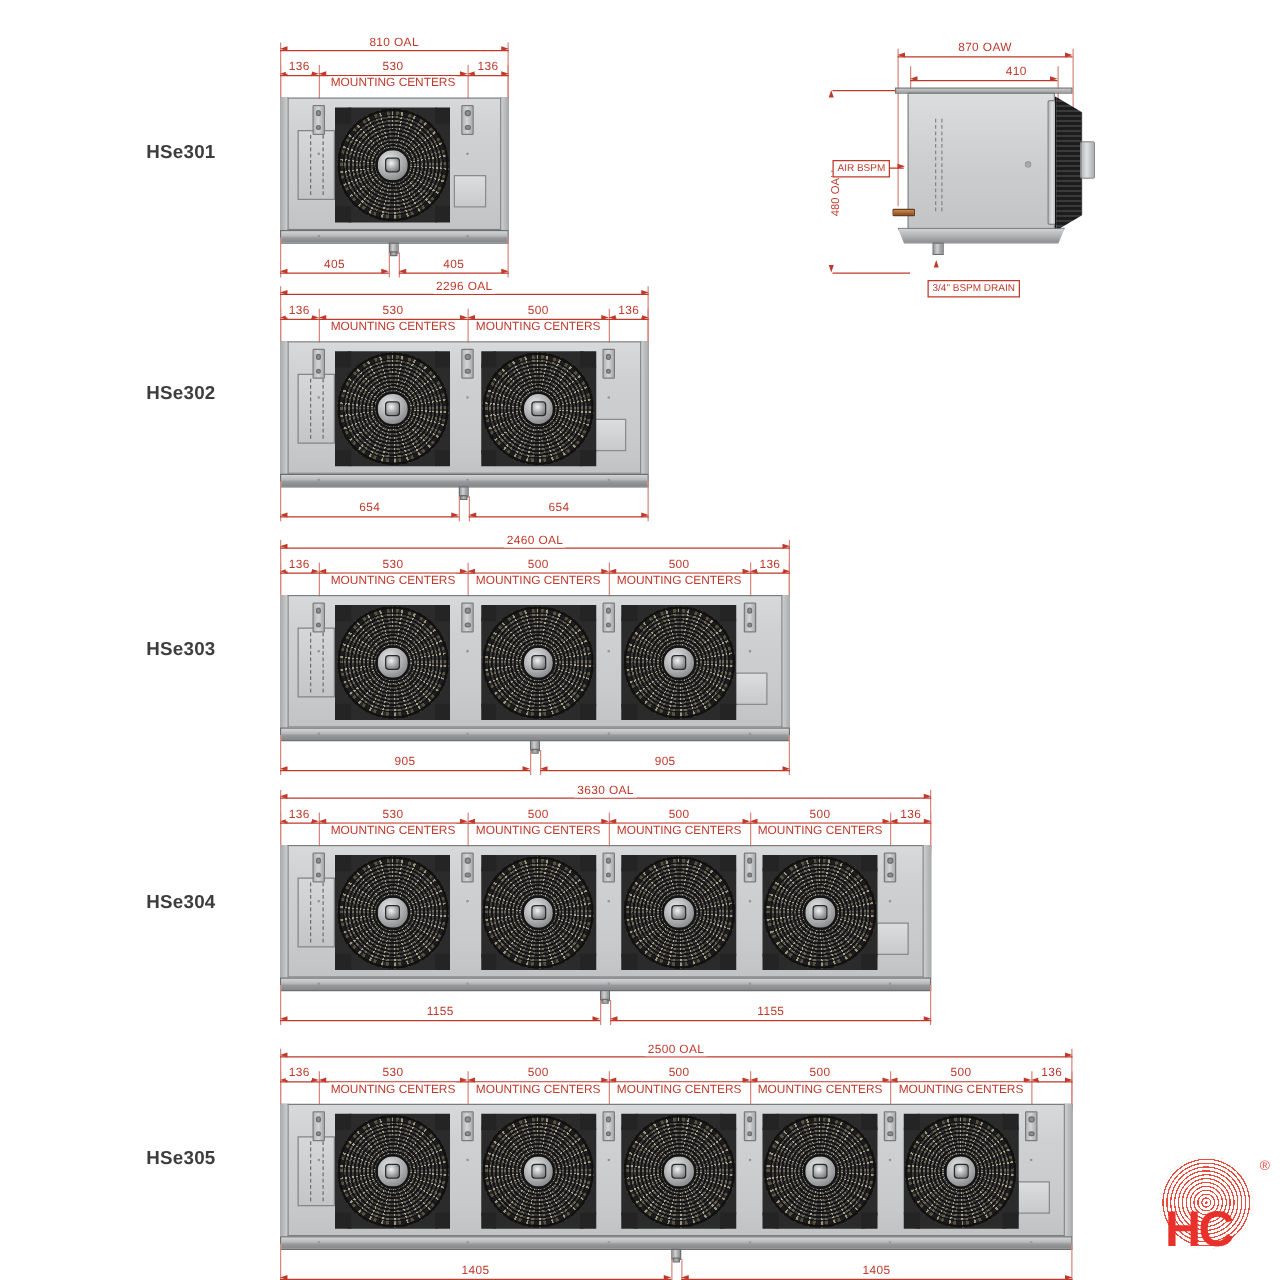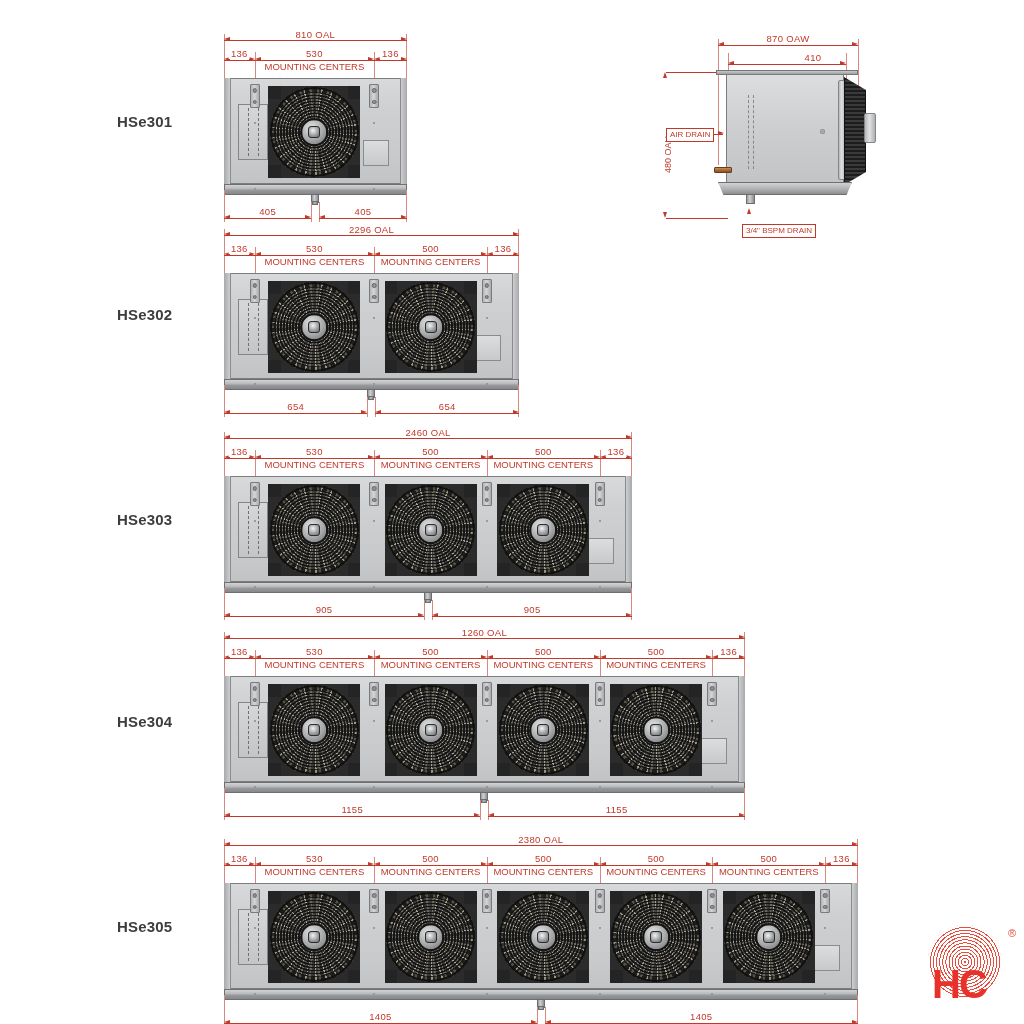--- a/index.html
+++ b/index.html
@@ -284,21 +284,21 @@
     <div class="sv-strip" style="left:214px;top:88px;width:12px;height:30px;"></div>
 
     <div class="sv-copper" style="left:64px;top:142px;width:18px;height:6px;"></div>
 
     <div class="sv-base" style="left:68px;top:157px;width:134px;height:13px;
          clip-path:polygon(0 0,100% 0,96% 100%,4% 100%);"></div>
     <div class="drain" style="left:96px;top:169px;width:9px;height:10px;"></div>
 
     <div class="dimline" style="left:55px;top:109px;width:18px;"></div>
     <div class="arrow r" style="left:68px;top:106.4px;"></div>
-    <div class="callout" style="left:16px;top:103px;">AIR DRAIN</div>
+    <div class="callout" style="left:16px;top:103px;">AIR BSPM</div>
 
     <div class="dimline" style="left:100px;top:196px;width:0;height:18px;"></div>
     <div class="dimline" style="left:100px;top:205px;width:8px;"></div>
     <div class="arrow u" style="left:97.4px;top:183px;"></div>
     <div class="callout" style="left:92px;top:199px;">3/4" BSPM DRAIN</div>
   </div>
 
   <div class="unit" id="u0" style="left: 224px; top: 30px; width: 182.655px; height: 206px;">
       <div class="extline" style="left:0px;top:4px;height:46px;"></div>
       <div class="extline" style="left:181.655px;top:4px;height:46px;"></div>
@@ -553,21 +553,21 @@
       <div class="arrow l" style="left:208.07750000000001px;top:185.4px;"></div>
       <div class="arrow r" style="left:402.15500000000003px;top:185.4px;"></div>
       <div class="dimtext" style="left:308.11625000000004px;top:176px;">905</div>
     </div>
   <div class="unit" id="u3" style="left: 224px; top: 628px; width: 520.905px; height: 206px;">
       <div class="extline" style="left:0px;top:4px;height:46px;"></div>
       <div class="extline" style="left:519.905px;top:4px;height:46px;"></div>
       <div class="dimline" style="left:0px;top:10px;width:520.905px;"></div>
       <div class="arrow l" style="left:0px;top:7.4px;"></div>
       <div class="arrow r" style="left:514.905px;top:7.4px;"></div>
-      <div class="dimtext" style="left:260.4525px;top:-1px;">1260  OAL</div>
+      <div class="dimtext" style="left:260.4525px;top:-1px;">3630  OAL</div>
       <div class="extline" style="left:0px;top:22px;height:32px;"></div>
       <div class="extline" style="left:30.668px;top:22px;height:32px;"></div>
       <div class="extline" style="left:150.183px;top:22px;height:32px;"></div>
       <div class="extline" style="left:262.933px;top:22px;height:32px;"></div>
       <div class="extline" style="left:375.683px;top:22px;height:32px;"></div>
       <div class="extline" style="left:488.433px;top:22px;height:32px;"></div>
       <div class="extline" style="left:519.905px;top:22px;height:32px;"></div>
       <div class="dimline" style="left:0px;top:30px;width:30.668px;"></div>
       <div class="arrow l" style="left:0px;top:27.4px;"></div>
       <div class="arrow r" style="left:24.668px;top:27.4px;"></div>
@@ -678,21 +678,21 @@
       <div class="arrow l" style="left:264.4525px;top:185.4px;"></div>
       <div class="arrow r" style="left:514.905px;top:185.4px;"></div>
       <div class="dimtext" style="left:392.67875px;top:176px;">1155</div>
     </div>
   <div class="unit" id="u4" style="left: 224px; top: 835px; width: 633.655px; height: 206px;">
       <div class="extline" style="left:0px;top:4px;height:46px;"></div>
       <div class="extline" style="left:632.655px;top:4px;height:46px;"></div>
       <div class="dimline" style="left:0px;top:10px;width:633.655px;"></div>
       <div class="arrow l" style="left:0px;top:7.4px;"></div>
       <div class="arrow r" style="left:627.655px;top:7.4px;"></div>
-      <div class="dimtext" style="left:316.8275px;top:-1px;">2380  OAL</div>
+      <div class="dimtext" style="left:316.8275px;top:-1px;">2500  OAL</div>
       <div class="extline" style="left:0px;top:22px;height:32px;"></div>
       <div class="extline" style="left:30.668px;top:22px;height:32px;"></div>
       <div class="extline" style="left:150.183px;top:22px;height:32px;"></div>
       <div class="extline" style="left:262.933px;top:22px;height:32px;"></div>
       <div class="extline" style="left:375.683px;top:22px;height:32px;"></div>
       <div class="extline" style="left:488.433px;top:22px;height:32px;"></div>
       <div class="extline" style="left:601.183px;top:22px;height:32px;"></div>
       <div class="extline" style="left:632.655px;top:22px;height:32px;"></div>
       <div class="dimline" style="left:0px;top:30px;width:30.668px;"></div>
       <div class="arrow l" style="left:0px;top:27.4px;"></div>

